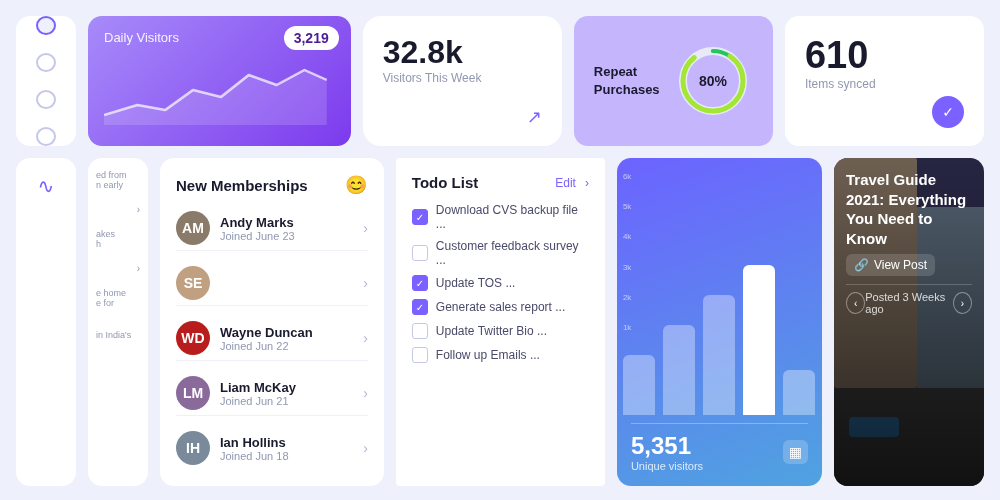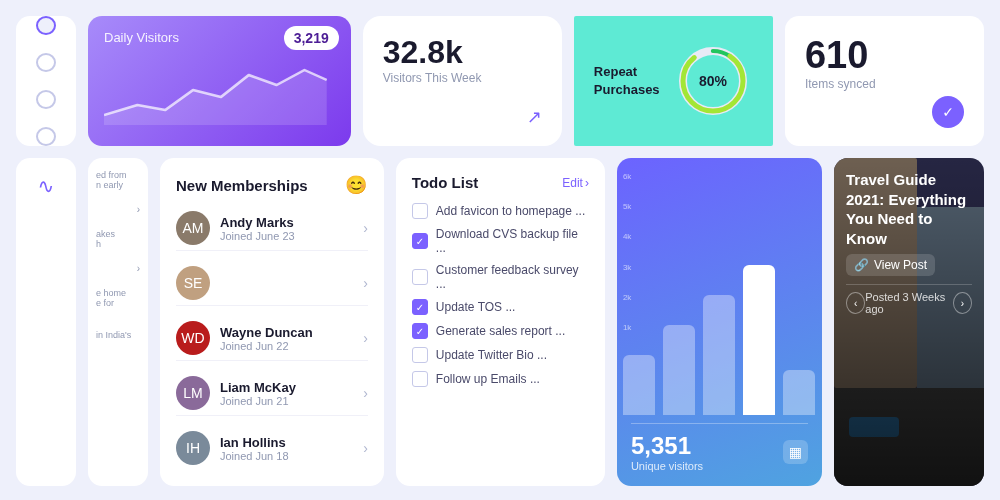--- a/index.html
+++ b/index.html
@@ -109,22 +109,22 @@
     .card-visitors .trend {
       display: flex;
       justify-content: flex-end;
       color: #7b61ff;
       font-size: 18px;
     }
 
     
     .card-repeat {
       flex: 1;
-      background: #5eead4;
-      border-radius: 2px;
+      background: #c4b5fd;
+      border-radius: 14px;
       padding: 18px 20px;
       display: flex;
       align-items: center;
       justify-content: space-between;
     }
     .card-repeat .label {
       font-size: 13px;
       font-weight: 600;
       color: #1a1a2e;
       line-height: 1.4;
@@ -264,41 +264,41 @@
     .avatar {
       width: 34px;
       height: 34px;
       border-radius: 50%;
       flex-shrink: 0;
       font-size: 14px;
       display: flex;
       align-items: center;
       justify-content: center;
       color: #fff;
-      font-weight: 400;
+      font-weight: 700;
     }
     .member-name {
       font-size: 13px;
       font-weight: 600;
       color: #1a1a2e;
     }
     .member-date {
       font-size: 11px;
       color: #9098b1;
     }
     .member-arrow {
       color: #b0b7d0;
       font-size: 14px;
     }
 
     
     .card-todo {
       flex: 1.2;
       background: #fff;
-      border-radius: 14px;
+      border-radius: 4px;
       padding: 16px;
       display: flex;
       flex-direction: column;
       gap: 8px;
     }
     .todo-header {
       display: flex;
       align-items: center;
       justify-content: space-between;
       margin-bottom: 4px;
@@ -306,21 +306,21 @@
     .todo-title {
       font-size: 15px;
       font-weight: 700;
       color: #1a1a2e;
     }
     .todo-edit {
       font-size: 12px;
       color: #7b61ff;
       display: flex;
       align-items: center;
-      gap: 2px;
+      gap: 9px;
       cursor: pointer;
     }
     .todo-item {
       display: flex;
       align-items: center;
       gap: 8px;
       font-size: 12px;
       color: #4a4a6a;
     }
     .checkbox {
@@ -646,24 +646,20 @@
     <div class="card-todo">
       <div class="todo-header">
         <div class="todo-title">Todo List</div>
         <div class="todo-edit">
           <span>Edit</span>
           <span>›</span>
         </div>
       </div>
 
       <div class="todo-item">
-        <div class="checkbox"></div>
-        <span>Add favicon to homepage ...</span>
-      </div>
-      <div class="todo-item">
         <div class="checkbox checked">✓</div>
         <span>Download CVS backup file ...</span>
       </div>
       <div class="todo-item">
         <div class="checkbox"></div>
         <span>Customer feedback survey ...</span>
       </div>
       <div class="todo-item">
         <div class="checkbox checked">✓</div>
         <span>Update TOS ...</span>

